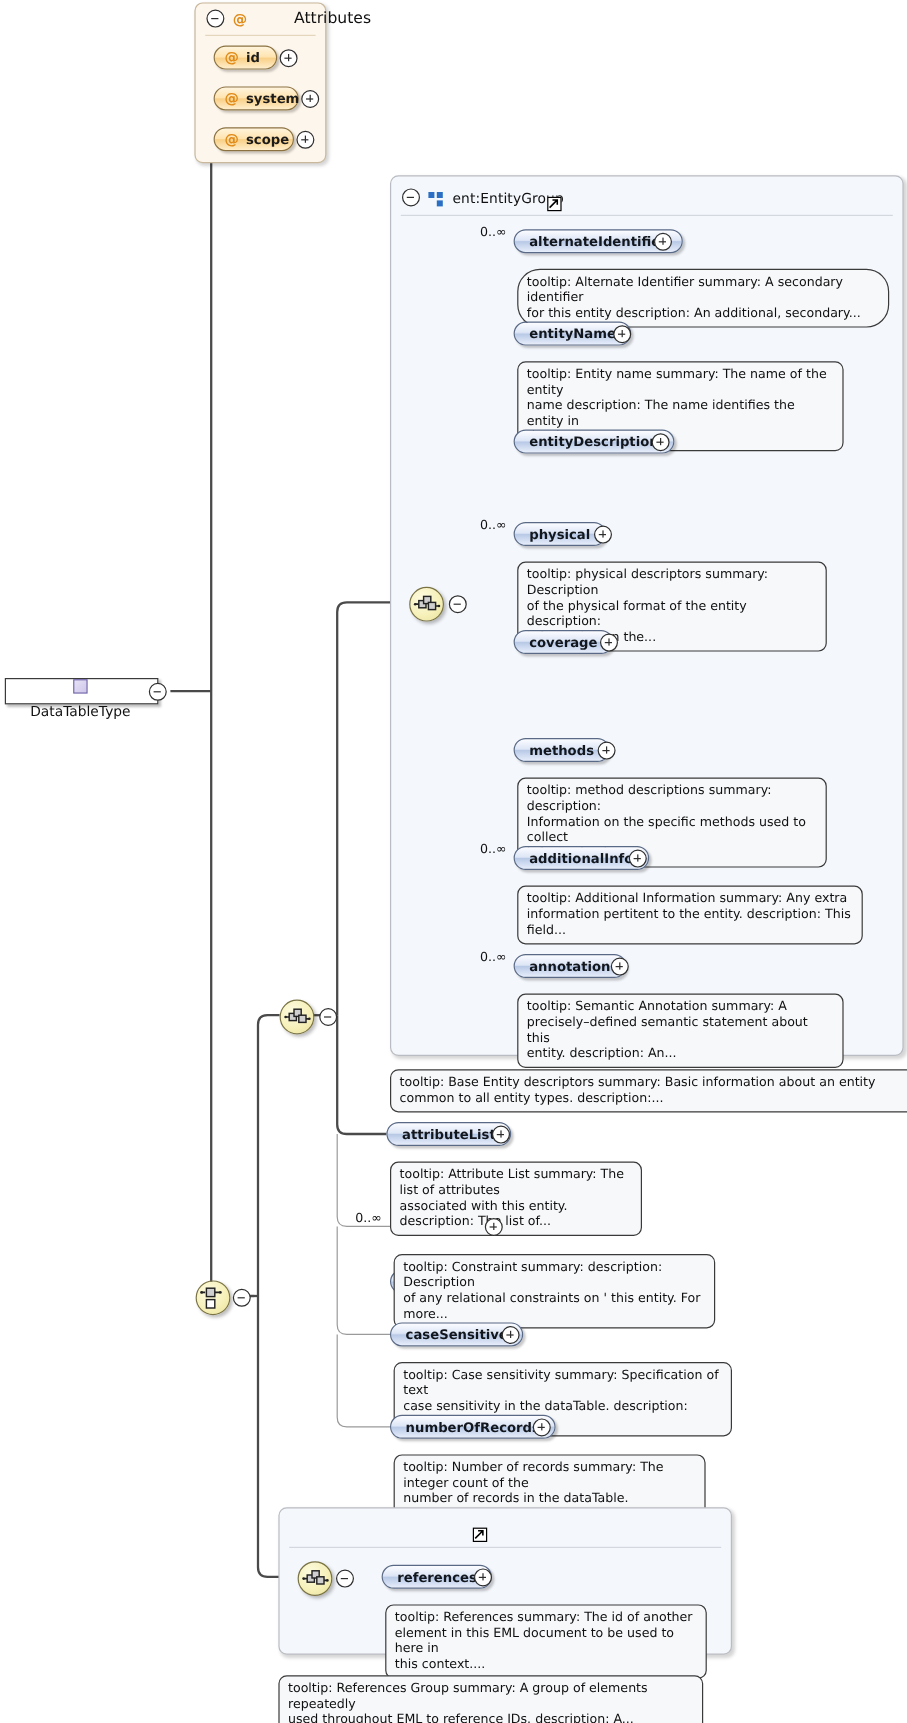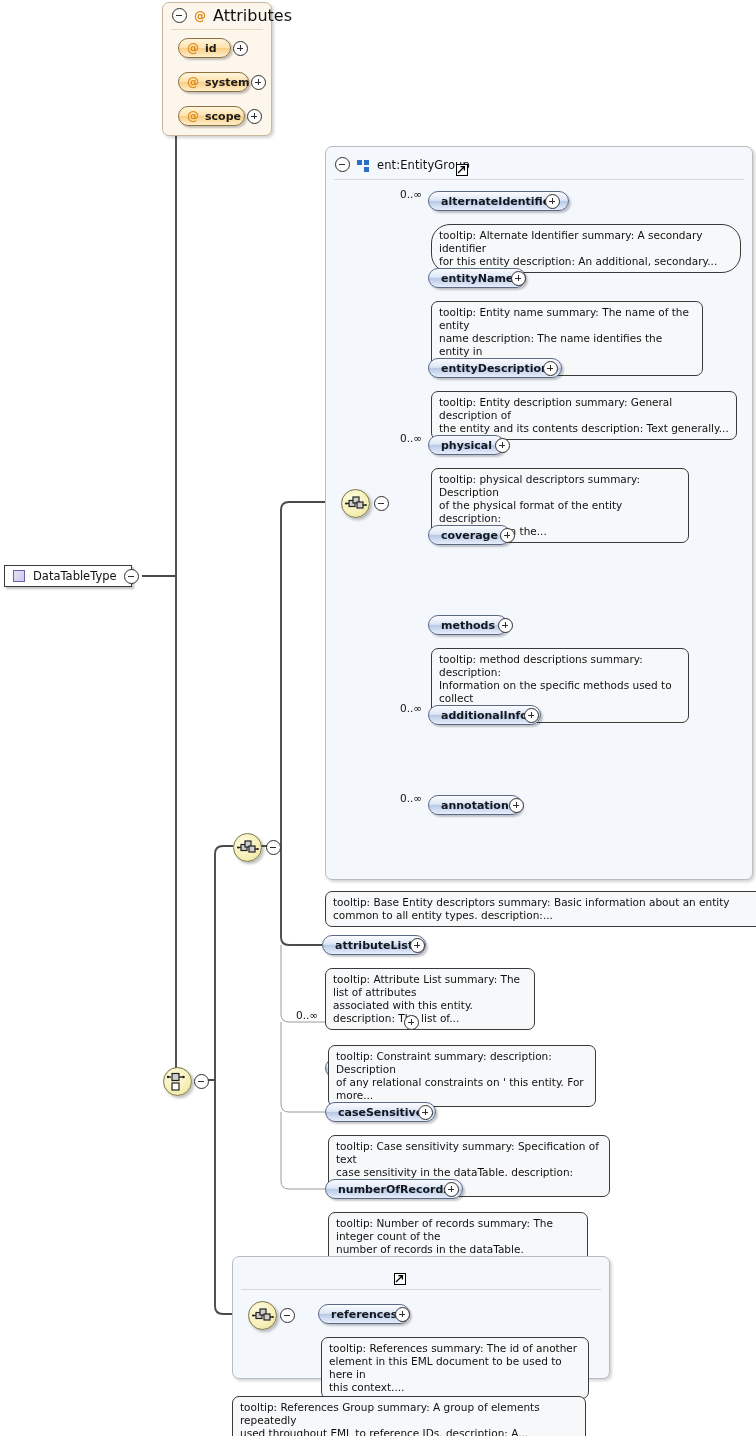--- a/index.html
+++ b/index.html
@@ -120,22 +120,23 @@
     box-shadow: 2px 2px 3px rgba(0,0,0,0.17);
   }
   .attr-head {
     height: 25px;
     padding-left: 9px;
     display: flex;
     align-items: center;
     gap: 7px;
   }
   .attr-head .atitle {
-    font-size: 16px;
+    font-size: 13px;
     color: #111;
+    margin-left: 32px;
   }
   .at-sym {
     color: #e08a17;
     font-size: 12px;
     font-weight: bold;
     line-height: 1;
   }
   .attr-rule {
     position: absolute;
     left: 8px; right: 8px;
@@ -307,21 +308,21 @@
     </g>
 
     <g fill="none" stroke="#4a4a4a" stroke-width="1.9">
       <path d="M 276 1314 L 282 1314"></path>
     </g>
     <g fill="none" stroke="#4a4a4a" stroke-width="1.6">
       <path d="M 289 1314 L 318 1314"></path>
     </g>
   </svg>
 
-  <div class="type-box" style="left:4px; top:565px; width:128px;">
+  <div class="type-box" style="left:4px; top:565px; width:128px;flex-direction:column;">
     <span class="type-swatch"></span>
     <span>DataTableType</span>
   </div>
   <span class="std-toggle-wrap" style="left:124px; top:569px;">
     <span class="toggle"></span>
   </span>
 
   <div class="attr-panel" style="left:162px; top:2px; width:110px; height:134px;">
     <div class="attr-head">
       <span class="toggle"></span>
@@ -407,22 +408,20 @@
   <div class="tip" style="left:431px; top:301px; width:272px;">tooltip: Entity name summary: The name of the entity
 name description: The name identifies the entity in
 the dataset:...</div>
 
   <div class="el-pill" style="left:428px; top:358px;">
     <span>entityDescription</span>
   </div>
   <span class="std-toggle-wrap" style="left:543px; top:361px;">
     <span class="toggle plus"></span>
   </span>
-  <div class="tip" style="left:431px; top:391px; width:306px;">tooltip: Entity description summary: General description of
-the entity and its contents description: Text generally...</div>
 
   <span class="occ" style="left:400px; top:432px;">0..∞</span>
   <div class="el-pill" style="left:428px; top:435px;">
     <span>physical</span>
   </div>
   <span class="std-toggle-wrap" style="left:495px; top:438px;">
     <span class="toggle plus"></span>
   </span>
   <div class="tip" style="left:431px; top:468px; width:258px;">tooltip: physical descriptors summary: Description
 of the physical format of the entity description:
@@ -445,28 +444,34 @@
 Information on the specific methods used to collect
 information in...</div>
 
   <span class="occ" style="left:400px; top:702px;">0..∞</span>
   <div class="el-pill" style="left:428px; top:705px;">
     <span>additionalInfo</span>
   </div>
   <span class="std-toggle-wrap" style="left:524px; top:708px;">
     <span class="toggle plus"></span>
   </span>
+  <div class="tip" style="left:431px; top:738px; width:288px;">tooltip: Additional Information summary: Any extra
+information pertitent to the entity. description: This
+field...</div>
 
   <span class="occ" style="left:400px; top:792px;">0..∞</span>
   <div class="el-pill" style="left:428px; top:795px;">
     <span>annotation</span>
   </div>
   <span class="std-toggle-wrap" style="left:509px; top:798px;">
     <span class="toggle plus"></span>
   </span>
+  <div class="tip" style="left:431px; top:828px; width:272px;">tooltip: Semantic Annotation summary: A
+precisely–defined semantic statement about this
+entity. description: An...</div>
 
   <div class="tip" style="left:325px; top:891px; width:440px;">tooltip: Base Entity descriptors summary: Basic information about an entity
 common to all entity types. description:...</div>
 
   <div class="comp" style="left:233px; top:833px;">
     <svg width="27" height="27" viewBox="0 0 27 27">
       <path d="M4 13.5 H7" stroke="#222" stroke-width="1.4"></path>
       <rect x="7" y="10.5" width="6" height="6" fill="#cfcfcf" stroke="#222" stroke-width="1.2"></rect>
       <rect x="11" y="7" width="6" height="6" fill="#cfcfcf" stroke="#222" stroke-width="1.2"></rect>
       <rect x="15" y="12" width="6" height="6" fill="#cfcfcf" stroke="#222" stroke-width="1.2"></rect>

